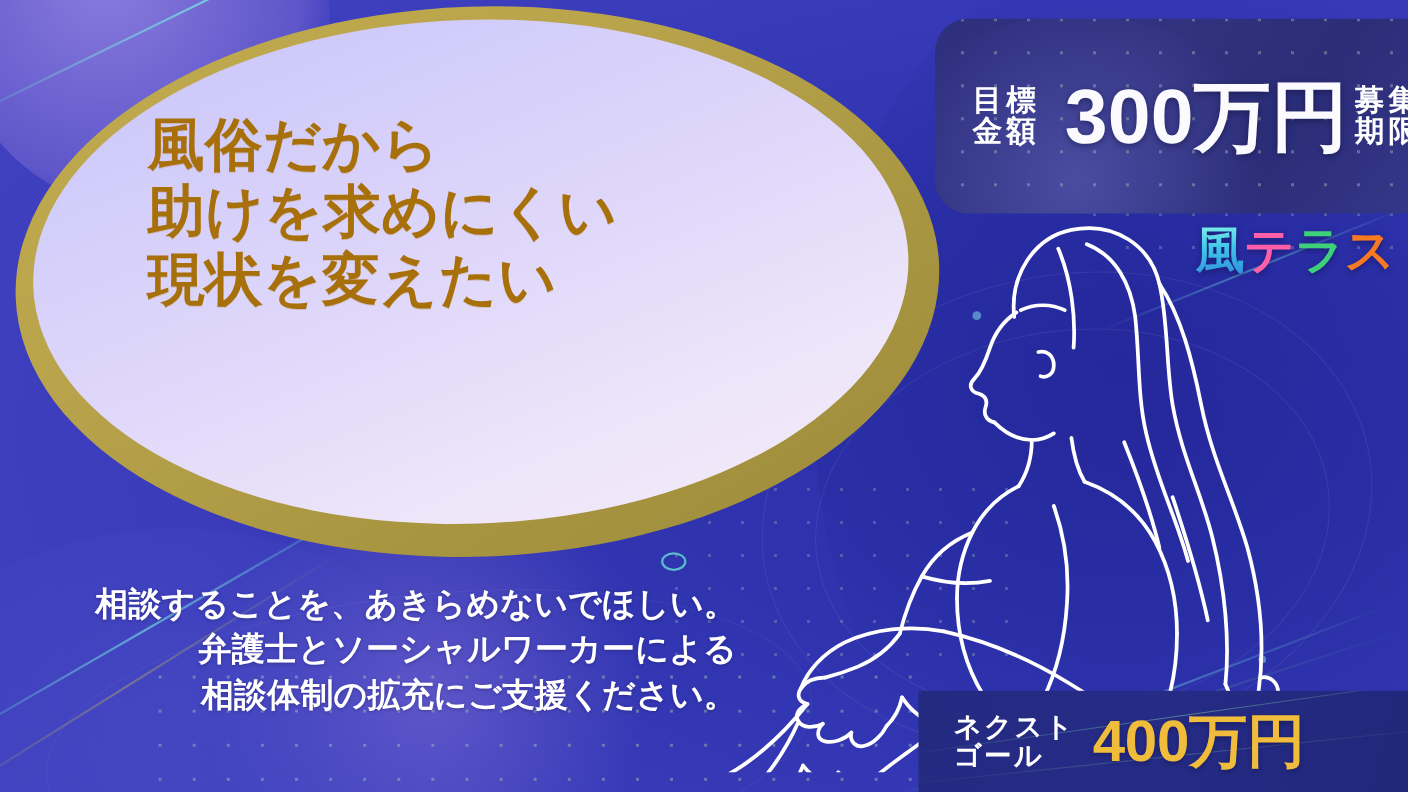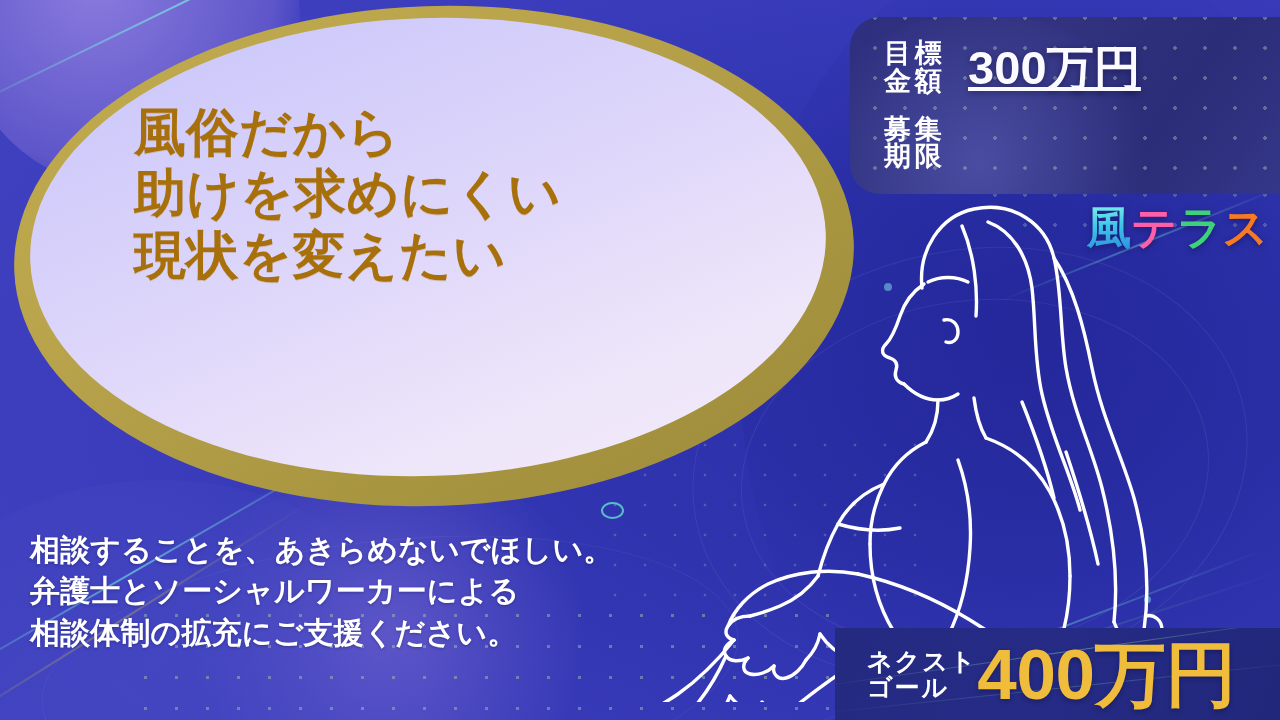--- a/index.html
+++ b/index.html
@@ -106,88 +106,88 @@
     white-space:pre-line;
     text-shadow:0 1px 0 rgba(168,112,10,.25);
   }
 
   
   .lead{
     position:absolute;left:30px;top:529px;width:640px;
     color:#ffffff;font-size:30px;font-weight:700;line-height:1.38;
     white-space:pre-line;letter-spacing:.005em;
     text-shadow:0 1px 3px rgba(20,20,70,.35);
+    text-align:right;
   }
 
   
   .badge{
     position:absolute;right:0;top:17px;width:430px;height:177px;
     background:linear-gradient(125deg,#2e2f7e 0%,#32327f 40%,#2b2d78 70%,#343688 100%);
     border-radius:30px 0 0 30px;
     display:flex;align-items:center;
     overflow:hidden;
   }
   .badge .dots{
     position:absolute;inset:0;
     background-image:radial-gradient(rgba(160,185,180,.45) 1.6px, transparent 1.7px);
     background-size:30px 30px;background-position:10px 16px;
     pointer-events:none;
   }
   .badge .sheen{
     position:absolute;left:-60px;bottom:-120px;width:380px;height:300px;border-radius:50%;
     background:radial-gradient(circle at 50% 50%, rgba(92,98,190,.55), rgba(92,98,190,0) 70%);
   }
-  .badge-rows{position:relative;display:flex;flex-direction:column;justify-content:center;
-    gap:20px;padding:10px 0 10px 34px;width:100%;}
+  .badge-rows{position:relative;display:flex;flex-direction:row;justify-content:flex-start;
+    gap:6px;padding:10px 0 10px 34px;width:100%;}
   .badge-row{display:flex;align-items:center;gap:18px;}
   .badge-label{
     color:#ffffff;font-size:27px;font-weight:700;line-height:1.02;
     white-space:pre-line;letter-spacing:.14em;
     flex:0 0 auto;width:66px;
   }
   .badge-value{
-    color:#fbfbff;font-size:47px;font-weight:800;line-height:1;
+    color:#fbfbff;font-size:70px;font-weight:800;line-height:1;
     letter-spacing:.002em;white-space:nowrap;
     text-shadow:0 2px 6px rgba(10,10,50,.45);
-    text-decoration:underline;
   }
 
   
   .logo{
     position:absolute;right:12px;top:205px;
     font-size:45px;font-weight:800;line-height:1;letter-spacing:-.01em;
     display:flex;align-items:baseline;
     filter:drop-shadow(0 2px 3px rgba(10,10,60,.5));
   }
   .logo span{display:inline-block;}
   .logo .c1{background:linear-gradient(175deg,#7ff0e8 0%,#3fc6e8 45%,#2f8fe0 100%);
     -webkit-background-clip:text;background-clip:text;color:transparent;}
   .logo .c2{color:#ff5fa8;}
   .logo .c3{color:#3fd07a;}
   .logo .c4{color:#f77a22;}
 
   
   .nextgoal{
     position:absolute;right:0;bottom:0;width:445px;height:92px;
     background:linear-gradient(105deg,#242a80 0%,#262c86 45%,#21277a 100%);
-    display:flex;align-items:center;gap:0;padding-left:32px;
+    display:flex;align-items:center;gap:16px;padding-left:32px;
     overflow:hidden;
   }
   .nextgoal .ngline{
     position:absolute;height:1px;left:-20px;width:520px;
     background:linear-gradient(90deg,rgba(120,220,170,0),rgba(140,230,180,.45),rgba(120,220,170,0));
   }
   .ngl1{top:22px;transform:rotate(-8deg);}
   .ngl2{top:58px;transform:rotate(-6deg);opacity:.6;}
   .ng-label{
     position:relative;color:#ffffff;font-size:25px;font-weight:700;line-height:1.05;
     white-space:pre-line;letter-spacing:.08em;
   }
   .ng-value{
-    position:relative;color:#f0bc3c;font-size:71px;font-weight:800;line-height:1;
+    position:relative;color:#f0bc3c;font-size:53px;font-weight:800;line-height:1;
     letter-spacing:-.005em;white-space:nowrap;
     text-shadow:0 2px 5px rgba(10,10,50,.4);
   }
 
   
   .figure{position:absolute;left:622px;top:192px;width:650px;height:510px;}
   .figure svg{width:100%;height:100%;display:block;}
 </style>
 </head>
 <body>

